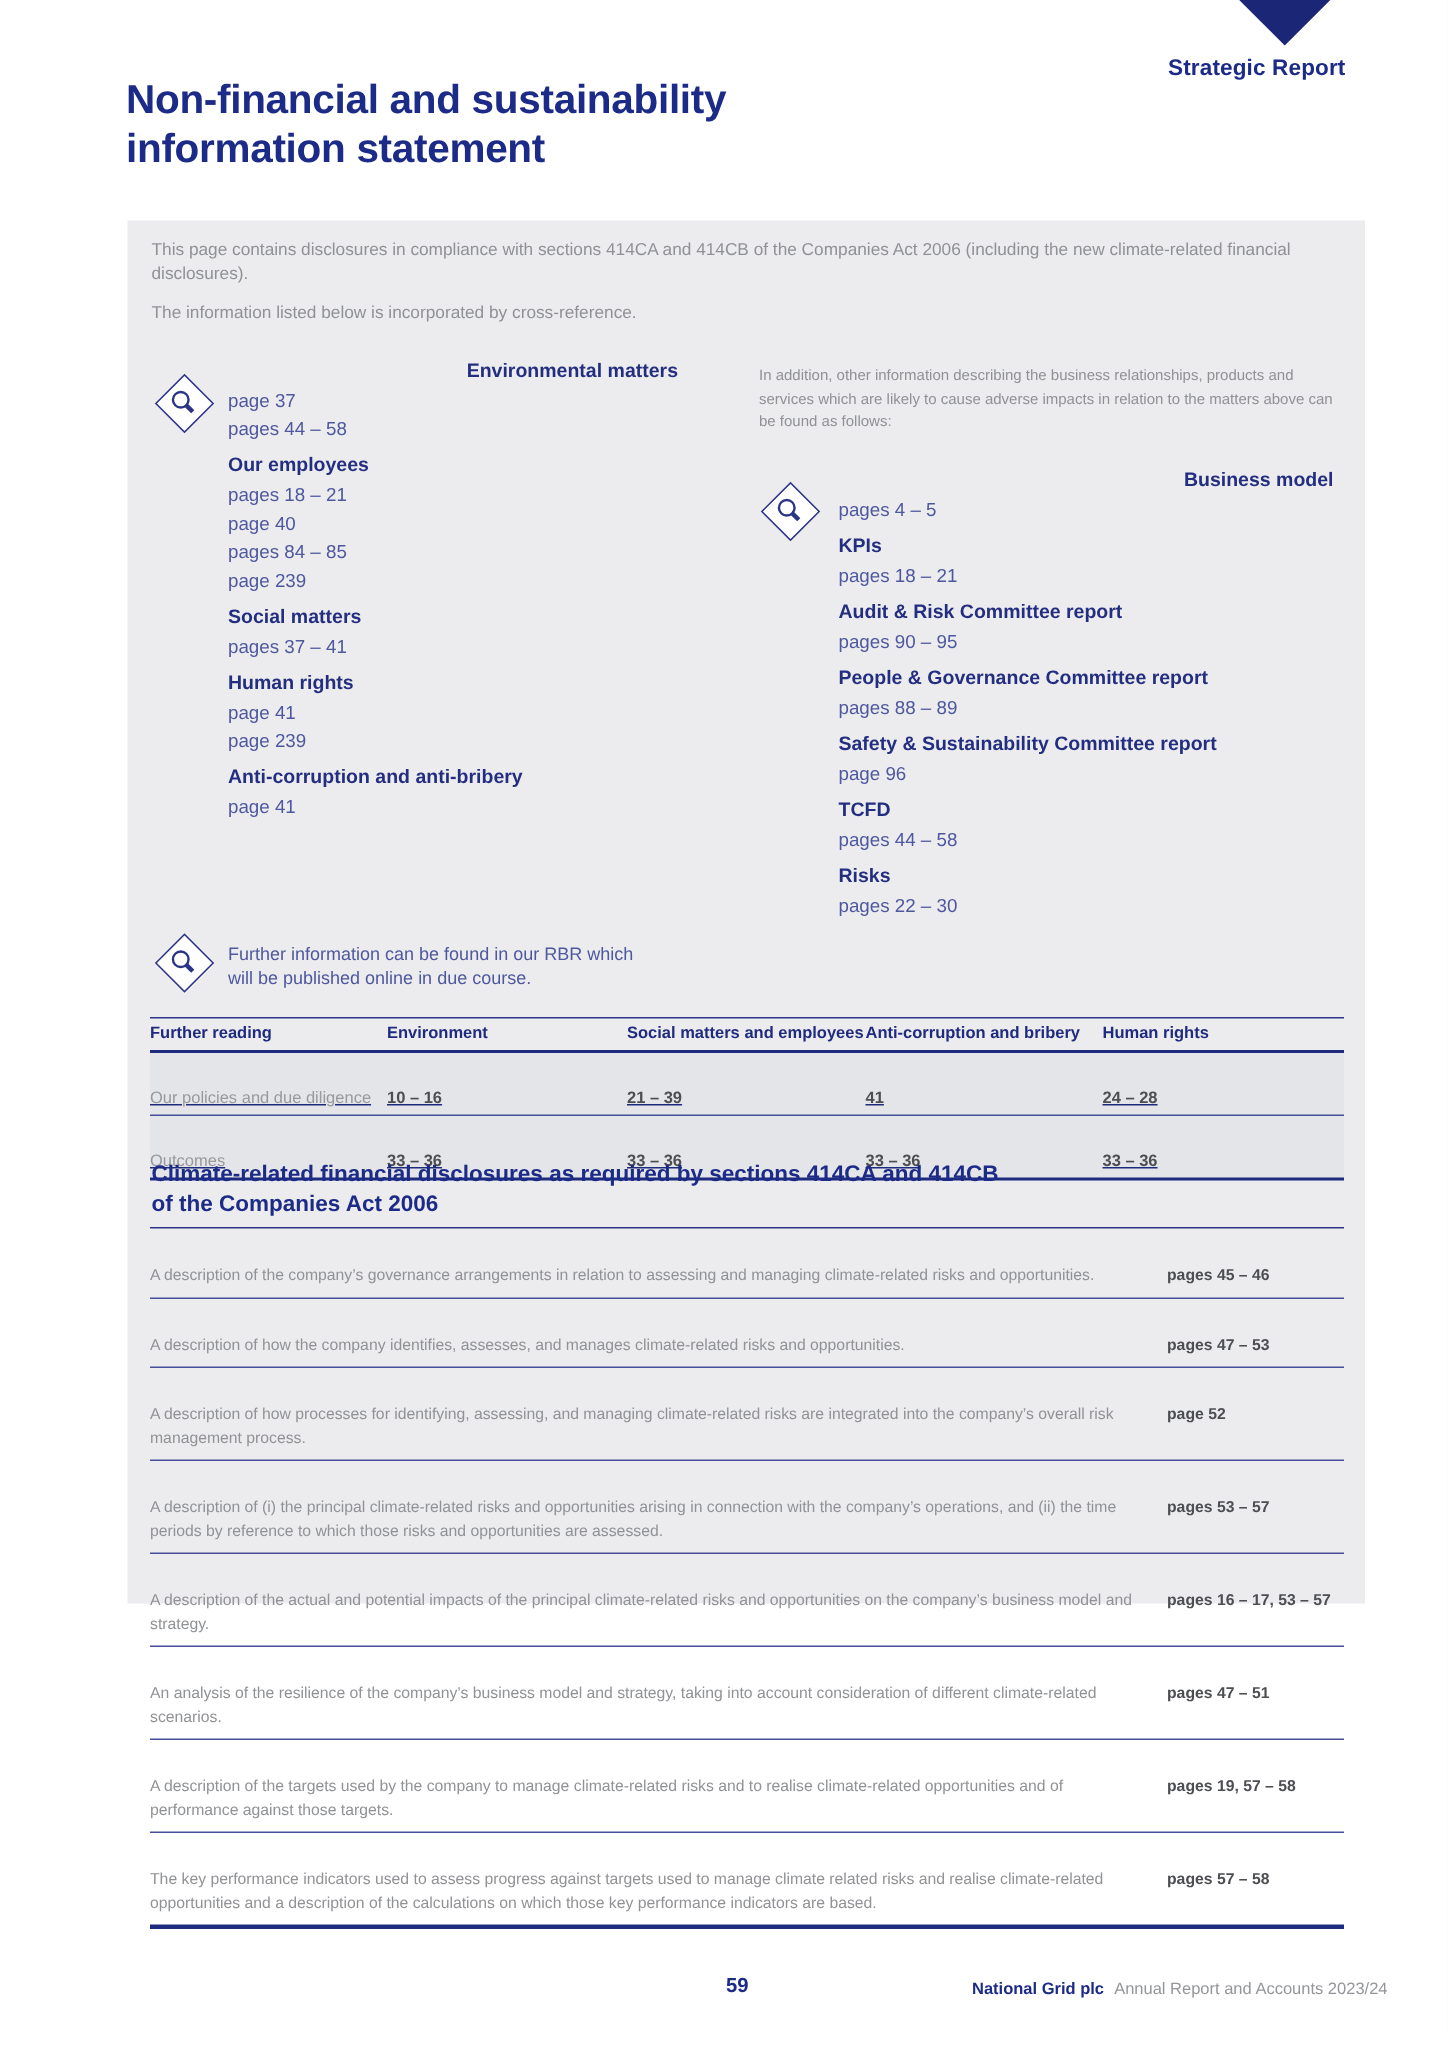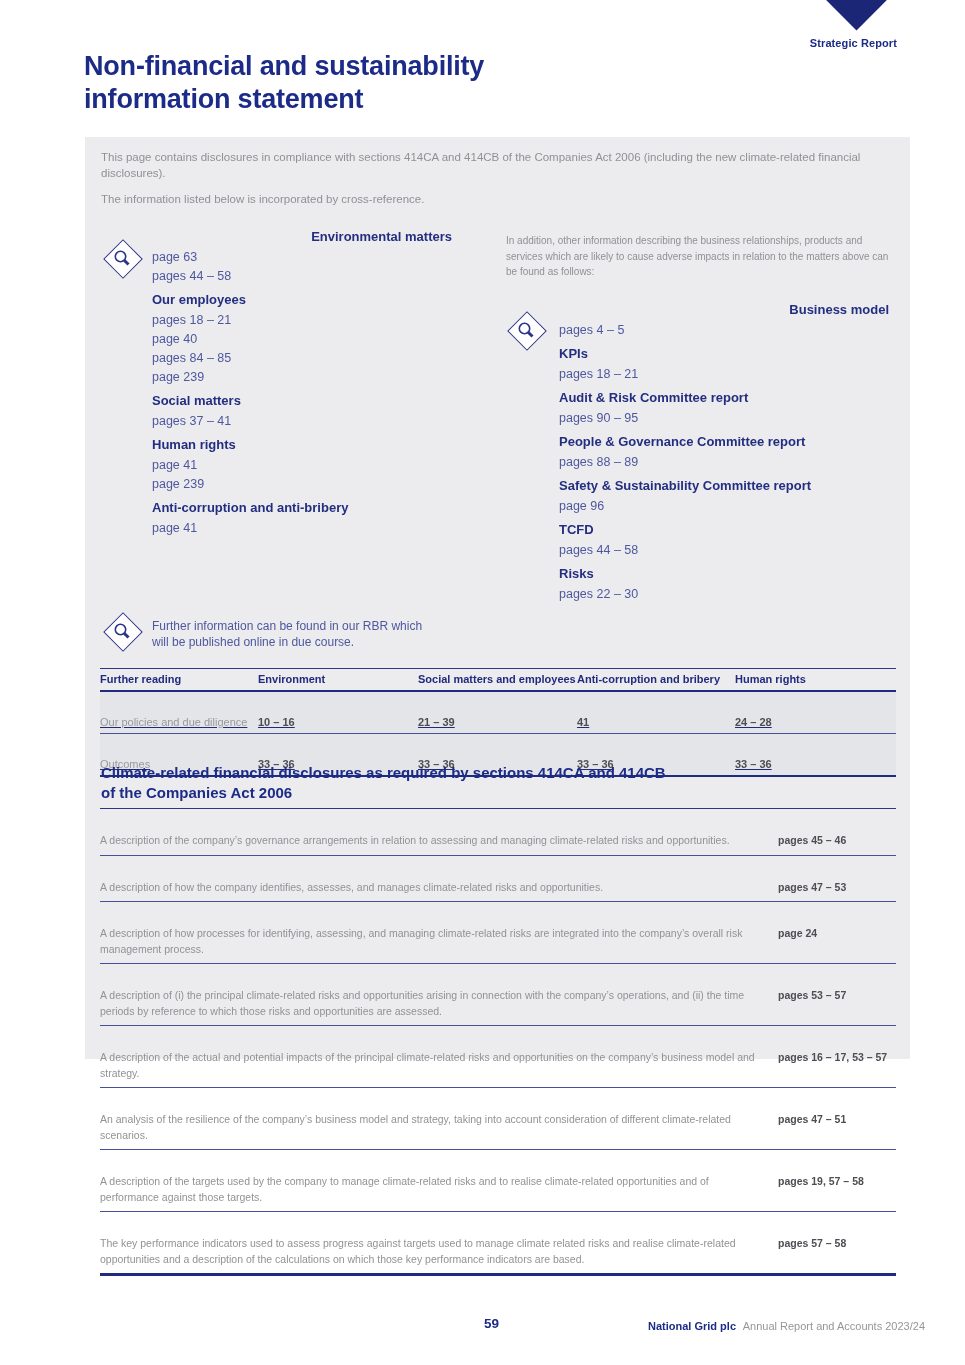--- a/index.html
+++ b/index.html
@@ -10,33 +10,33 @@
   }
   .page { position:absolute; inset:0; overflow:hidden; }
 
   
   .corner-diamond {
     position:absolute; left:829px; top:-36px; width:55px; height:55px;
     background:#1c2677; transform:rotate(45deg);
   }
   .section-label {
     position:absolute; top:37px; right:68px;
-    font-size:11px; font-weight:bold; color:#1c2b87; letter-spacing:0.1px;
+    font-size:15px; font-weight:bold; color:#1c2b87; letter-spacing:0.1px;
   }
 
   
   .page-title {
     position:absolute; left:84px; top:50px; width:560px;
     font-size:27px; line-height:33px; font-weight:bold; color:#1c2b87;
     letter-spacing:-0.2px;
   }
 
   
   .panel {
-    position:absolute; left:85px; top:137px; width:825px; height:922px;
+    position:absolute; left:85px; top:147px; width:825px; height:922px;
     background:#ececee;
   }
 
   .intro { position:absolute; left:16px; top:13px; width:795px;
     font-size:11.5px; line-height:15.5px; color:#8f9195; }
   .intro p + p { margin-top:11px; }
 
   .diamond-icon { position:absolute; width:44px; height:44px; display:block; }
   .icon-1 { left:16px; top:100px; }
   .icon-2 { left:420px; top:172px; }
@@ -121,21 +121,21 @@
       <svg viewBox="0 0 44 44" width="44" height="44">
         <rect x="8.5" y="8.5" width="27" height="27" transform="rotate(45 22 22)" fill="#ffffff" stroke="#2c3488" stroke-width="1"></rect>
         <circle cx="19.5" cy="19.5" r="5.2" fill="none" stroke="#2c3488" stroke-width="1.6"></circle>
         <path d="M23.2 23.2 L27.5 27.5" stroke="#2c3488" stroke-width="3" stroke-linecap="butt"></path>
       </svg>
     </span>
 
     <div class="xref-col-left">
       <div class="xref-item">
         <div class="xref-title">Environmental matters</div>
-        <div class="xref-page">page 63</div>
+        <div class="xref-page">page 37</div>
         <div class="xref-page">pages 44 – 58</div>
       </div>
       <div class="xref-item">
         <div class="xref-title">Our employees</div>
         <div class="xref-page">pages 18 – 21</div>
         <div class="xref-page">page 40</div>
         <div class="xref-page">pages 84 – 85</div>
         <div class="xref-page">page 239</div>
       </div>
       <div class="xref-item">
@@ -218,21 +218,21 @@
       <div class="cl-row">
         <span class="cl-desc">A description of the company’s governance arrangements in relation to assessing and managing climate-related risks and opportunities.</span>
         <span class="cl-pages">pages 45 – 46</span>
       </div>
       <div class="cl-row">
         <span class="cl-desc">A description of how the company identifies, assesses, and manages climate-related risks and opportunities.</span>
         <span class="cl-pages">pages 47 – 53</span>
       </div>
       <div class="cl-row">
         <span class="cl-desc">A description of how processes for identifying, assessing, and managing climate-related risks are integrated into the company’s overall risk management process.</span>
-        <span class="cl-pages">page 24</span>
+        <span class="cl-pages">page 52</span>
       </div>
       <div class="cl-row">
         <span class="cl-desc">A description of (i) the principal climate-related risks and opportunities arising in connection with the company’s operations, and (ii) the time periods by reference to which those risks and opportunities are assessed.</span>
         <span class="cl-pages">pages 53 – 57</span>
       </div>
       <div class="cl-row">
         <span class="cl-desc">A description of the actual and potential impacts of the principal climate-related risks and opportunities on the company’s business model and strategy.</span>
         <span class="cl-pages">pages 16 – 17, 53 – 57</span>
       </div>
       <div class="cl-row">

